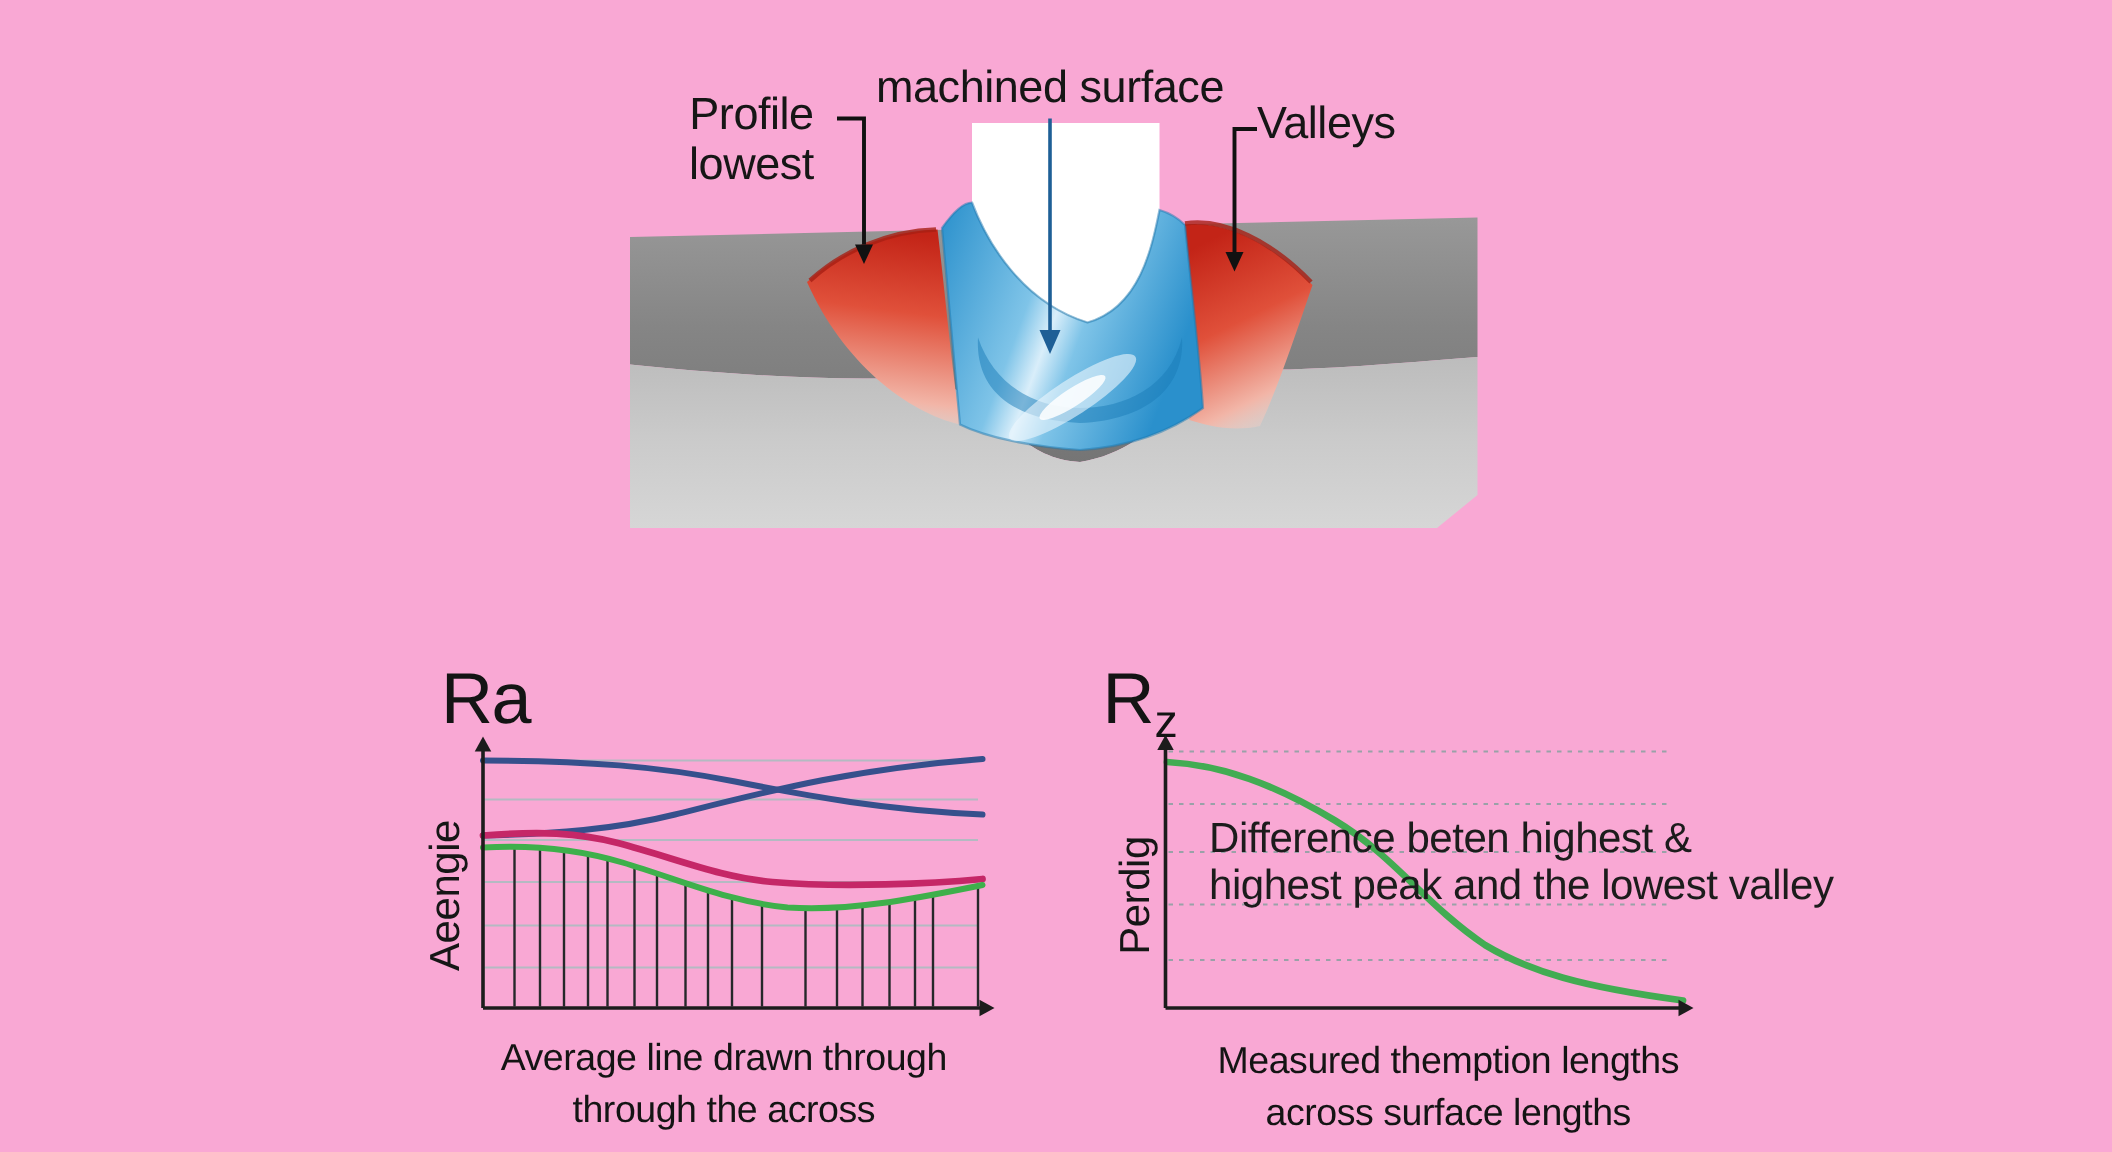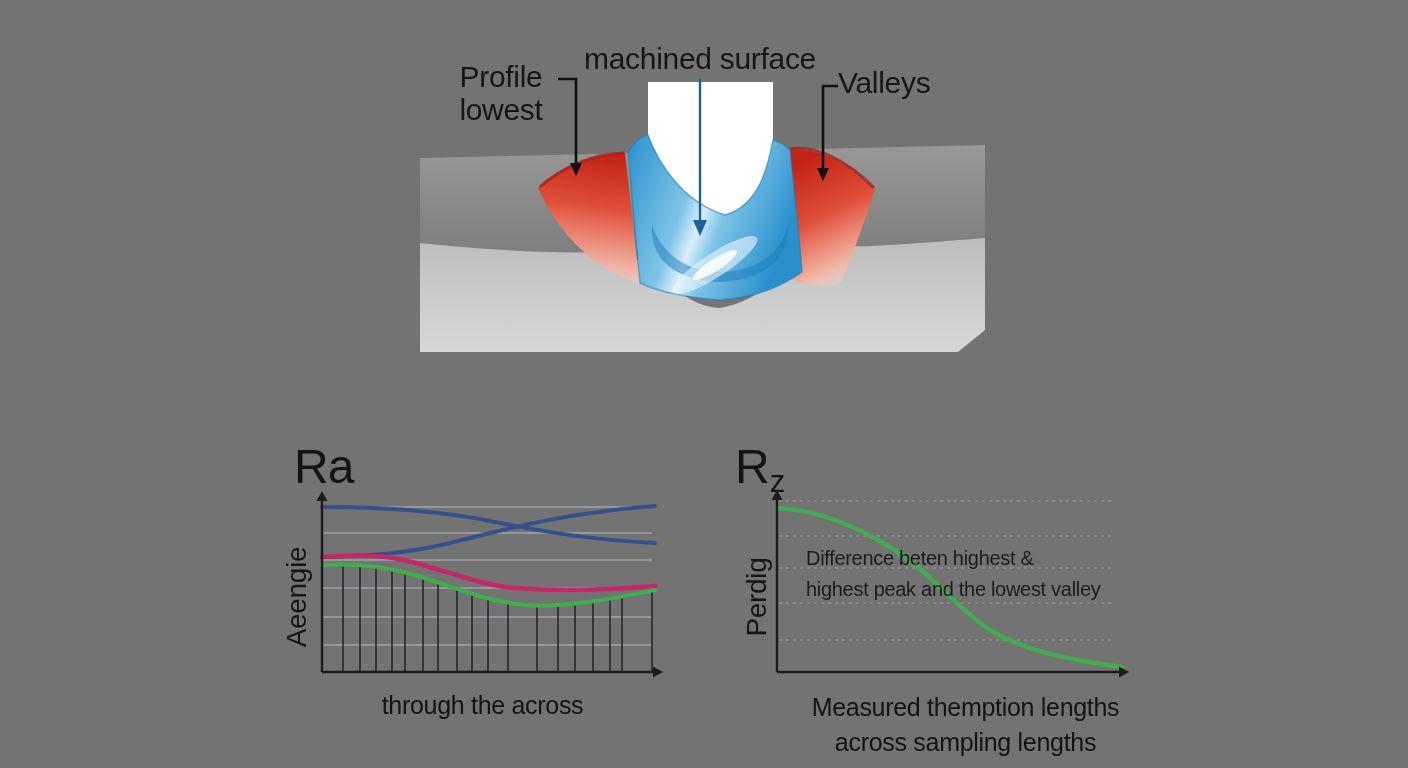--- a/index.html
+++ b/index.html
@@ -1,26 +1,26 @@
 <!DOCTYPE html>
 <html><head>
 <meta charset="utf-8">
 <style>
   html,body{margin:0;padding:0;background:#fff;}
-  .canvas{position:relative;width:1408px;height:768px;background:#737373;overflow:hidden;
+  .canvas{position:relative;width:1408px;height:768px;background:#f9a8d4;overflow:hidden;
           font-family:"Liberation Sans",sans-serif;color:#161616;}
   .abs{position:absolute;}
   .lbl{position:absolute;font-size:30px;line-height:33px;letter-spacing:-0.3px;color:#161616;white-space:nowrap;}
   .lbl.center{text-align:center;}
   .chart-title{position:absolute;font-size:48px;font-weight:500;letter-spacing:-1px;color:#141414;line-height:1;}
   .title-sub{font-size:31px;position:relative;top:9px;left:1px;}
   .ylabel{position:absolute;font-size:28px;letter-spacing:-0.3px;white-space:nowrap;
           transform:translate(-50%,-50%) rotate(-90deg);color:#161616;}
   .xlabel{position:absolute;font-size:25px;line-height:35px;letter-spacing:-0.3px;text-align:center;color:#141414;}
-  .annotation{position:absolute;font-size:20px;line-height:31px;letter-spacing:-0.3px;color:#1c1c1c;white-space:nowrap;}
+  .annotation{position:absolute;font-size:28px;line-height:31px;letter-spacing:-0.3px;color:#1c1c1c;white-space:nowrap;}
   svg{display:block;}
 </style>
 </head>
 <body>
 
 <div class="canvas">
 
   <svg class="abs" style="left:390px;top:30px" width="620" height="340" viewBox="0 0 620 340">
     <defs>
       <linearGradient id="gTop" x1="0" y1="0" x2="0" y2="1">
@@ -121,20 +121,21 @@
       <path d="M22,72 C70,71 110,68 150,58 C210,43 265,28 355,21" fill="none" stroke="#36508c" stroke-width="4" stroke-linecap="round"></path>
       <path d="M22,72 C60,69 85,70 112,77 C150,87 180,100 215,103 C262,107 322,104 355,101" fill="none" stroke="#c52767" stroke-width="4.5" stroke-linecap="round"></path>
       <path d="M22,80 C55,78 85,81 115,90 C155,102 185,116 225,120 C268,123 315,113 355,105" fill="none" stroke="#3eb04b" stroke-width="4" stroke-linecap="round"></path>
       <line x1="22" y1="187" x2="355" y2="187" stroke="#1c1c1c" stroke-width="2.4"></line>
       <line x1="22" y1="187" x2="22" y2="13" stroke="#1c1c1c" stroke-width="2.4"></line>
       <polygon points="353,181.5 353,192.5 363,187" fill="#1c1c1c"></polygon>
       <polygon points="16.5,16 27.5,16 22,6" fill="#1c1c1c"></polygon>
     </svg>
   <div class="ylabel" style="left:297px;top:597px">Aeengie</div>
   <div class="xlabel" style="left:290px;top:688px;width:385px">
+    <div>Average line drawn through</div>
     <div>through the across</div>
   </div>
 
   <div class="chart-title" style="left:735px;top:443px">
     <span>R</span><span class="title-sub">z</span>
   </div>
   <svg id="rz-chart" class="abs" style="left:755px;top:485px" width="395" height="195" viewBox="0 0 395 195">
       <line x1="24" y1="16" x2="360" y2="16" stroke="#9aa1a8" stroke-width="1.2" stroke-dasharray="3 4"></line>
       <line x1="24" y1="51" x2="360" y2="51" stroke="#9aa1a8" stroke-width="1.2" stroke-dasharray="3 4"></line>
       <line x1="24" y1="83" x2="360" y2="83" stroke="#9aa1a8" stroke-width="1.2" stroke-dasharray="3 4"></line>
@@ -146,16 +147,16 @@
       <polygon points="364,181.5 364,192.5 374,187" fill="#1c1c1c"></polygon>
       <polygon points="16.5,15 27.5,15 22,5" fill="#1c1c1c"></polygon>
     </svg>
   <div class="ylabel" style="left:757px;top:597px">Perdig</div>
   <div class="annotation" style="left:806px;top:543px">
     <div>Difference beten highest &amp;</div>
     <div>highest peak and the lowest valley</div>
   </div>
   <div class="xlabel" style="left:768px;top:690px;width:395px">
     <div>Measured themption lengths</div>
-    <div>across sampling lengths</div>
+    <div>across surface lengths</div>
   </div>
 
 </div>
 
 </body></html>

